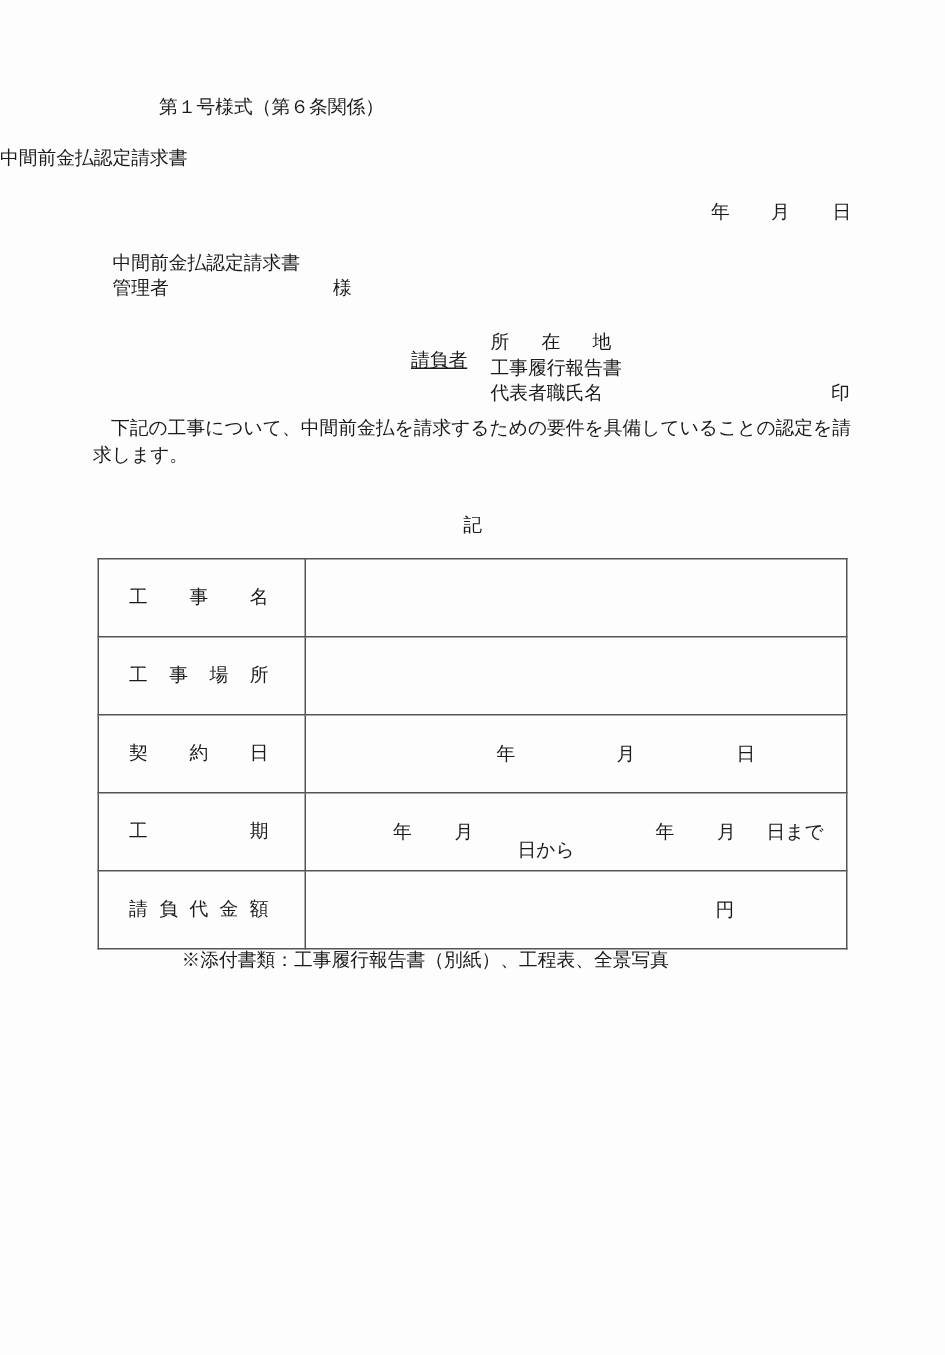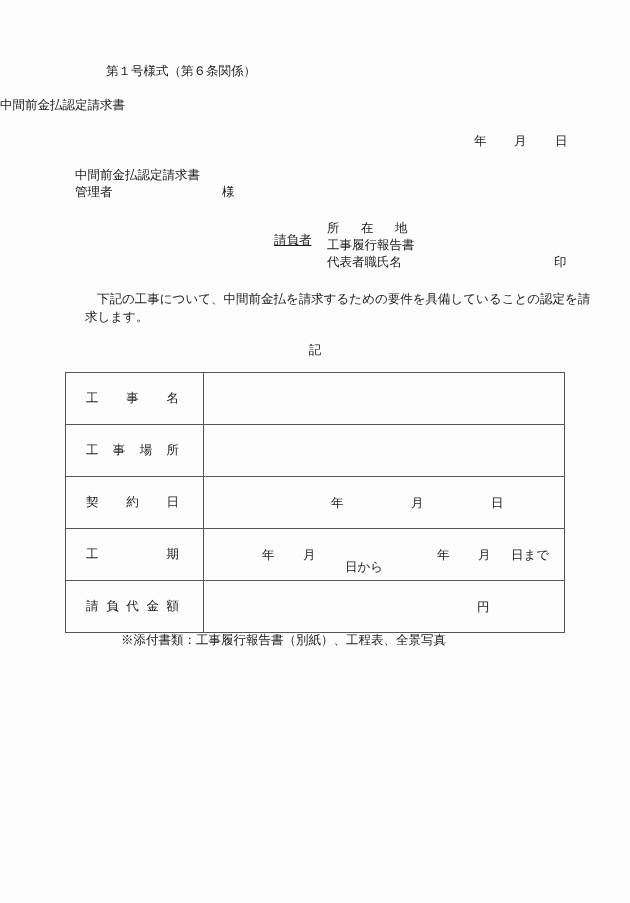--- a/index.html
+++ b/index.html
@@ -20,24 +20,23 @@
     .form-no { left: 62px; top: 63px; margin-left: 44px; }
     .title { left: 0; width: 630px; top: 97px; }
     .date-line { top: 133px; }
     .addressee1 { left: 75px; top: 167px; }
     .addressee2 { left: 75px; top: 184px; text-align: right; }
     .sama { left: 222px; top: 184px; }
     .contractor-label { left: 274px; top: 232px; text-decoration: underline; }
     .cont-row { left: 327px; }
     .inkan { left: 554px; top: 254px; }
     .body-para {
-      left: 62px; top: 290px; width: 506px;
+      left: 62px; top: 276px; width: 506px;
       white-space: normal; line-height: 18px;
       text-indent: 12px;
-      margin-left: 23px;
     }
     .ki { left: 0; width: 630px; text-align: center; top: 342px; }
 
     table.req {
       position: absolute;
       left: 65px;
       top: 372px;
       width: 500px;
       border-collapse: collapse;
       table-layout: fixed;

